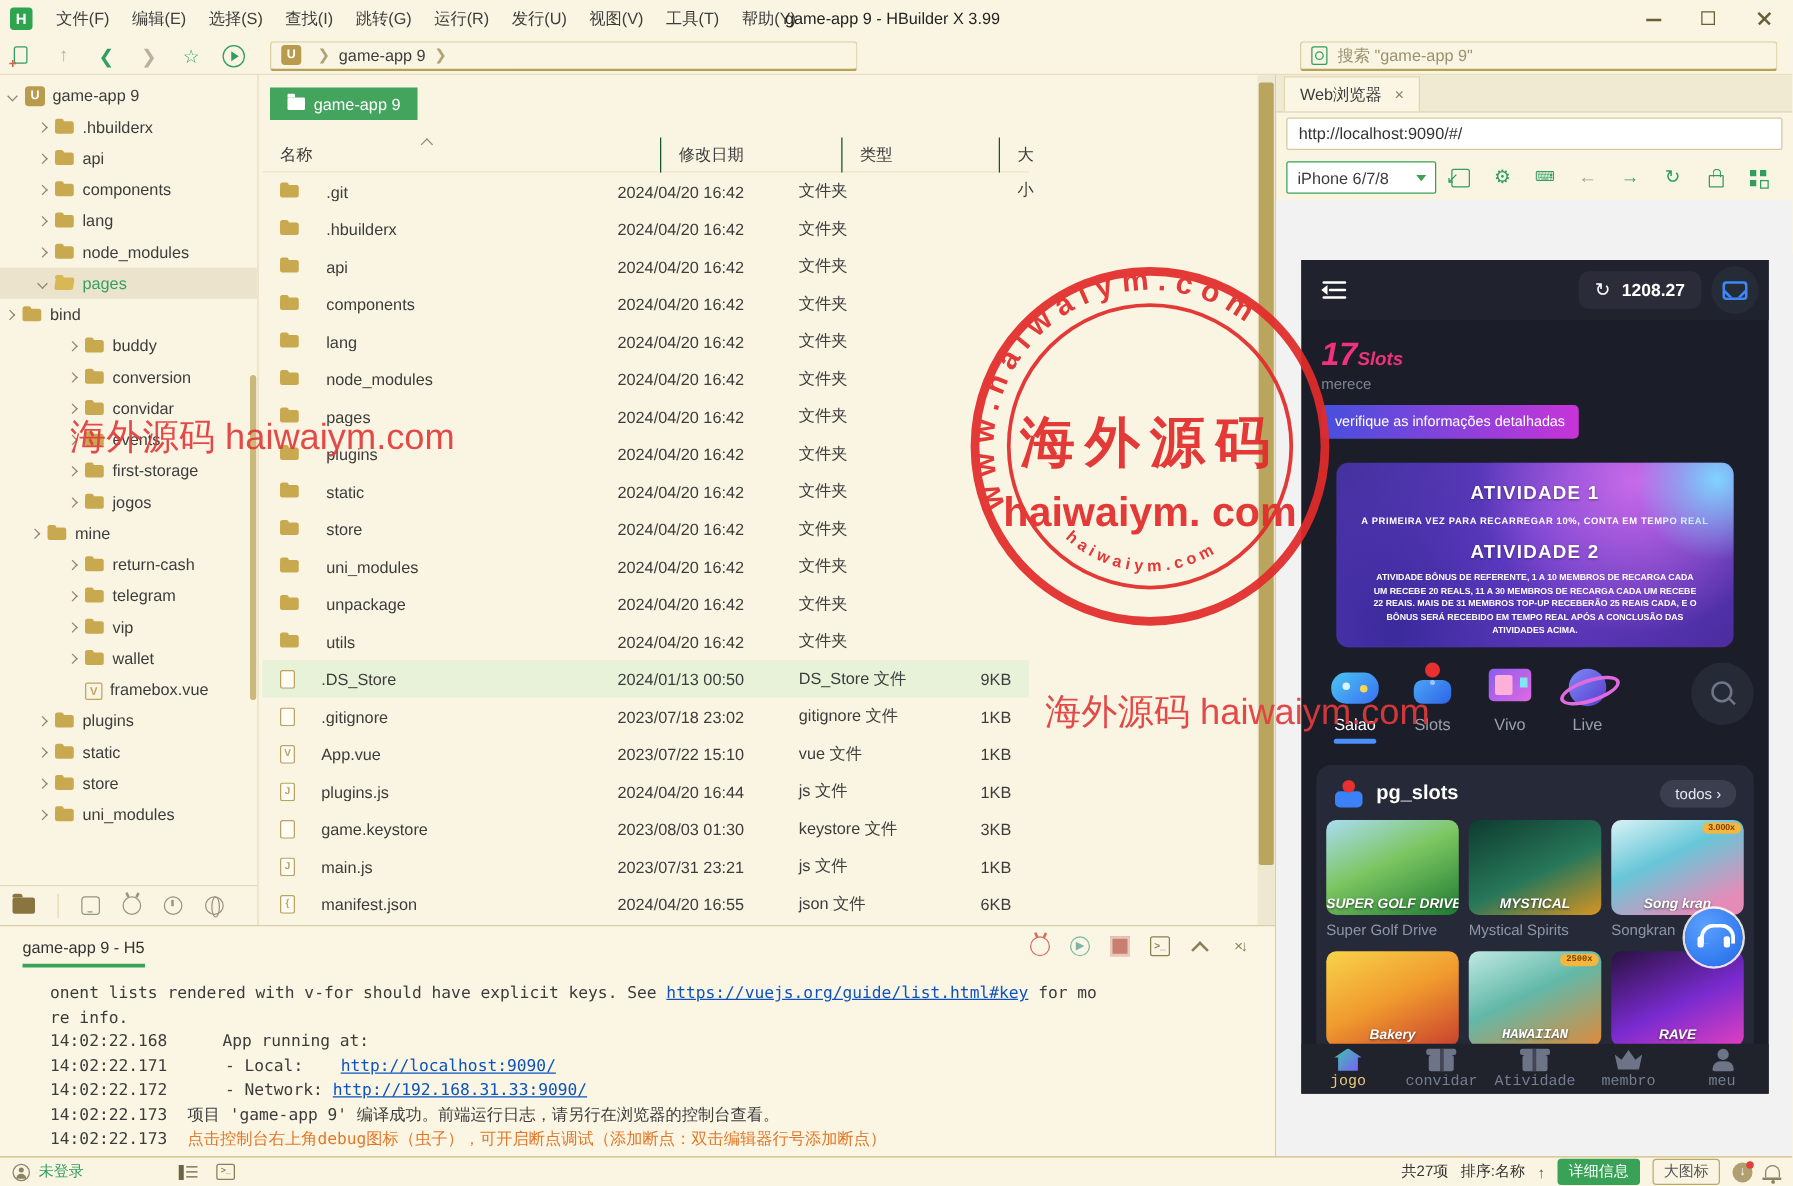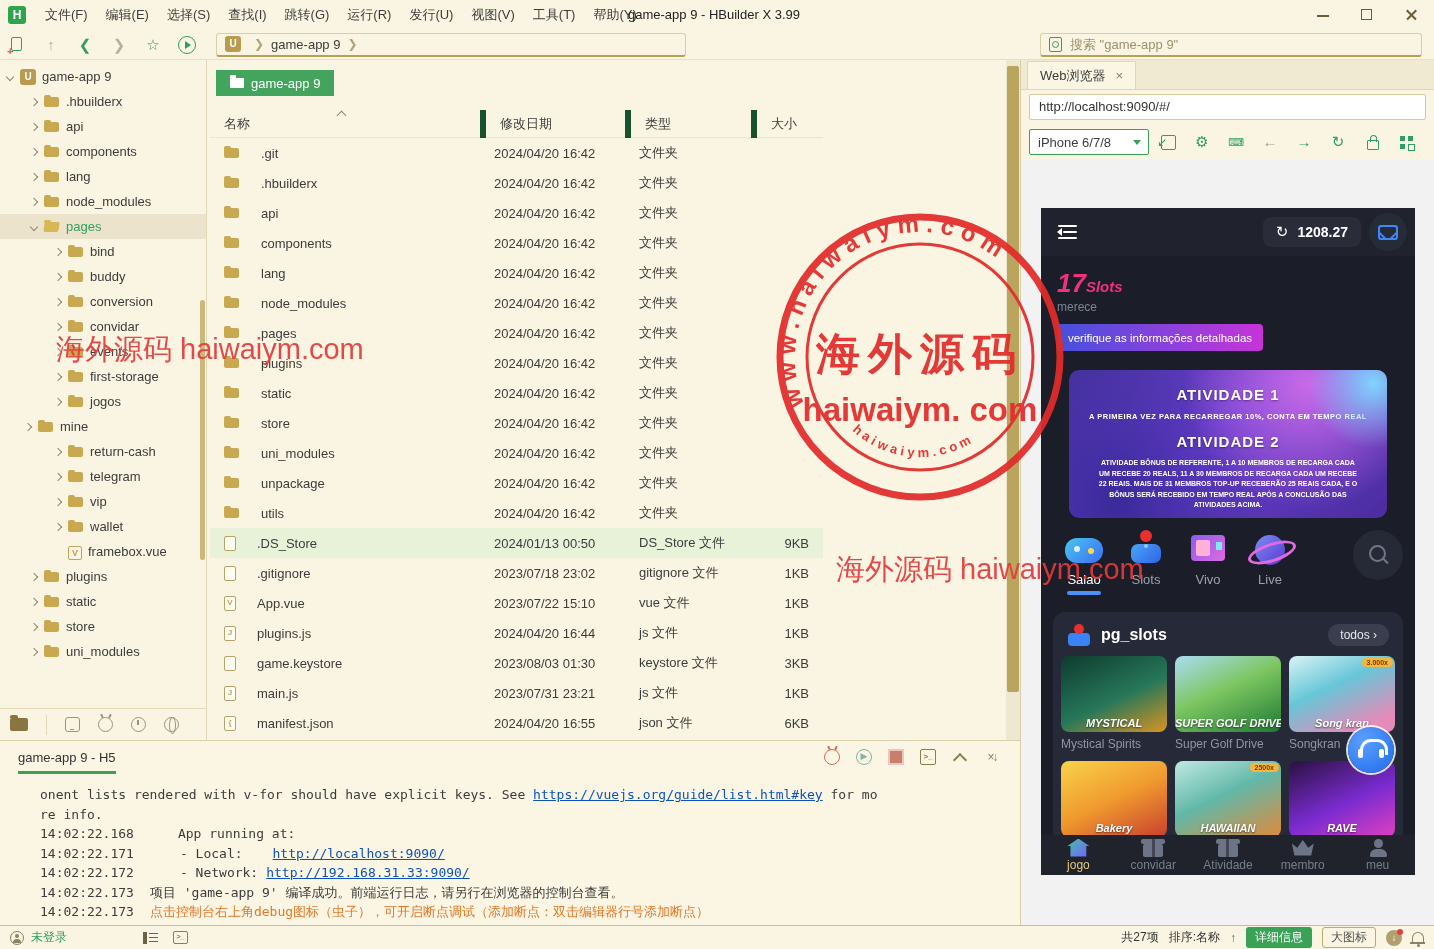--- a/index.html
+++ b/index.html
@@ -75,21 +75,21 @@
   .st-ic.device{border-radius:3px;}
   .st-ic.device::after{content:"";position:absolute;left:4px;bottom:1px;width:4px;height:1.5px;background:#9a9383;}
 
   
   .filepanel{flex:1;position:relative;background:#faf5e2;overflow:hidden;}
   .ftab{position:absolute;left:9px;top:10px;height:26px;background:#43a45e;color:#fff;display:flex;align-items:center;padding:0 14px;gap:7px;}
   .ftab .wfolder{width:14px;height:10px;background:#fff;border-radius:1px;position:relative;}
   .ftab .wfolder::before{content:"";position:absolute;top:-3px;left:0;width:6px;height:3px;background:#fff;border-radius:1px 1px 0 0;}
   .fhead{position:absolute;left:3px;top:50px;width:613px;display:grid;grid-template-columns:270px 145px 126px 72px;height:28px;align-items:center;border-bottom:1px solid #eee4c6;color:#3c3c3c;}
   .fhead .hc{padding-left:14px;height:28px;line-height:28px;position:relative;}
-  .fhead .hc+.hc{border-left:6px solid #14532d;}
+  .fhead .hc+.hc{border-left:1px solid #14532d;margin-left:48px;}
   .sortcaret{position:absolute;left:128px;top:2px;width:7px;height:7px;border-left:1.5px solid #8f866a;border-top:1.5px solid #8f866a;transform:rotate(45deg);}
   .frows{position:absolute;left:3px;top:78px;width:613px;}
   .frow{display:grid;grid-template-columns:270px 145px 126px 72px;height:30px;align-items:center;}
   .frow.sel{background:#e7f2d9;}
   .fc-name{display:flex;align-items:center;padding-left:14px;gap:21px;overflow:hidden;white-space:nowrap;}
   .fc{padding-left:14px;white-space:nowrap;}
   .fc-size{text-align:right;padding-right:14px;}
   .ficon{flex:none;width:16px;height:16px;position:relative;}
   .ficon.folder::before{content:"";position:absolute;left:0;top:1px;width:7px;height:3px;background:#c9a94f;border-radius:2px 2px 0 0;}
   .ficon.folder::after{content:"";position:absolute;left:0;top:3px;width:15px;height:10px;background:#c9a94f;border-radius:2px;}
@@ -195,21 +195,21 @@
   .slot-ic::after{content:"";position:absolute;left:7px;top:0;width:10px;height:10px;border-radius:50%;background:#e83030;}
   .panel-title{color:#fff;font-weight:bold;font-size:16px;}
   .todos-pill{margin-left:auto;background:#3a3e4e;color:#e5e8f0;font-size:12px;padding:4px 12px;border-radius:13px;}
   .cardgrid{display:grid;grid-template-columns:repeat(3,106px);gap:10px 8px;}
   .card{width:106px;}
   .card-art{width:106px;height:76px;border-radius:8px;position:relative;overflow:hidden;}
   .card-badge{position:absolute;right:2px;top:2px;background:#f4b63d;color:#7a3c00;font-size:7px;font-weight:bold;padding:1px 5px;border-radius:6px;}
   .card-badge:empty{display:none;}
   .card-arttext{position:absolute;left:0;right:0;bottom:3px;text-align:center;color:#fff;font-weight:bold;font-style:italic;font-size:11px;text-shadow:0 1px 2px rgba(0,0,0,.6);white-space:nowrap;overflow:hidden;}
   .card-name{color:#8f95a8;font-size:12px;margin-top:5px;white-space:nowrap;overflow:hidden;}
-  .ph-nav{position:absolute;left:0;right:0;bottom:0;height:40px;background:#20232b;display:flex;align-items:center;}
+  .ph-nav{position:absolute;left:0;right:0;bottom:0;height:40px;background:#20232b;display:flex;align-items:center;font-family:Liberation Mono, monospace;}
   .nav-item{flex:1;text-align:center;}
   .nicon{width:22px;height:18px;margin:0 auto 1px;position:relative;}
   .nicon.home{background:linear-gradient(135deg,#3ec6a8,#7a5cff);clip-path:polygon(50% 0,100% 42%,86% 42%,86% 100%,14% 100%,14% 42%,0 42%);}
   .nicon.gift{background:#6e7487;border-radius:2px;width:20px;height:13px;margin-top:5px;}
   .nicon.gift::before{content:"";position:absolute;left:-2px;top:-5px;width:24px;height:5px;background:#6e7487;border-radius:2px;}
   .nicon.gift::after{content:"";position:absolute;left:8.5px;top:-5px;width:3px;height:18px;background:#20232b;opacity:.55;}
   .nicon.crown{background:#6e7487;clip-path:polygon(0 28%,25% 52%,50% 8%,75% 52%,100% 28%,88% 95%,12% 95%);}
   .nicon.person::before{content:"";position:absolute;left:7px;top:0;width:9px;height:9px;border-radius:50%;background:#6e7487;}
   .nicon.person::after{content:"";position:absolute;left:3px;top:10px;width:17px;height:8px;border-radius:8px 8px 2px 2px;background:#6e7487;}
   .nav-label{font-size:12px;color:#767d90;}
@@ -350,21 +350,21 @@
                 <span class="ticon folder"></span>
                 <span class="tlabel">node_modules</span>
               </div>
 
               <div class="trow sel green" style="padding-left: 26px;">
                 <span class="chev d"></span>
                 <span class="ticon folderopen"></span>
                 <span class="tlabel">pages</span>
               </div>
 
-              <div class="trow" style="padding-left: 50px;">
+              <div class="trow" style="">
                 <span class="chev r"></span>
                 <span class="ticon folder"></span>
                 <span class="tlabel">bind</span>
               </div>
 
               <div class="trow" style="padding-left: 50px;">
                 <span class="chev r"></span>
                 <span class="ticon folder"></span>
                 <span class="tlabel">buddy</span>
               </div>
@@ -800,53 +800,53 @@
 
           <div class="ph-panel">
             <div class="panel-head">
               <span class="slot-ic"></span>
               <span class="panel-title">pg_slots</span>
               <span class="todos-pill"><span>todos</span> <span>›</span></span>
             </div>
             <div class="cardgrid">
 
                 <div class="card">
+                  <div class="card-art" style="background: linear-gradient(155deg, rgb(170, 220, 242) 0%, rgb(124, 198, 97) 45%, rgb(31, 122, 51) 100%);">
+
+                    <span class="card-arttext">SUPER GOLF DRIVE</span>
+                  </div>
+                  <div class="card-name">Super Golf Drive</div>
+                </div>
+
+                <div class="card">
                   <div class="card-art" style="background: linear-gradient(155deg, rgb(14, 59, 46) 0%, rgb(39, 119, 90) 55%, rgb(216, 148, 34) 100%);">
 
                     <span class="card-arttext">MYSTICAL</span>
                   </div>
                   <div class="card-name">Mystical Spirits</div>
-                </div>
-
-                <div class="card">
-                  <div class="card-art" style="background: linear-gradient(155deg, rgb(170, 220, 242) 0%, rgb(124, 198, 97) 45%, rgb(31, 122, 51) 100%);">
-
-                    <span class="card-arttext">SUPER GOLF DRIVE</span>
-                  </div>
-                  <div class="card-name">Super Golf Drive</div>
                 </div>
 
                 <div class="card">
                   <div class="card-art" style="background: linear-gradient(155deg, rgb(217, 243, 245) 0%, rgb(103, 198, 216) 40%, rgb(229, 139, 184) 85%);">
                     <span class="card-badge">3.000x</span>
                     <span class="card-arttext">Song kran</span>
                   </div>
                   <div class="card-name">Songkran</div>
                 </div>
 
                 <div class="card">
                   <div class="card-art" style="background: linear-gradient(155deg, rgb(248, 211, 74) 0%, rgb(240, 154, 46) 50%, rgb(201, 64, 46) 100%);">
 
                     <span class="card-arttext">Bakery</span>
                   </div>
                   <div class="card-name"></div>
                 </div>
 
                 <div class="card">
-                  <div class="card-art" style="background: linear-gradient(155deg, rgb(191, 233, 226) 0%, rgb(98, 184, 168) 45%, rgb(224, 138, 58) 100%);">
+                  <div class="card-art" style="background: linear-gradient(155deg, rgb(191, 233, 226) 0%, rgb(98, 184, 168) 45%, rgb(224, 138, 58) 100%); font-family: Liberation Mono, monospace;">
                     <span class="card-badge">2500x</span>
                     <span class="card-arttext">HAWAIIAN</span>
                   </div>
                   <div class="card-name"></div>
                 </div>
 
                 <div class="card">
                   <div class="card-art" style="background: linear-gradient(155deg, rgb(42, 17, 64) 0%, rgb(122, 43, 208) 55%, rgb(224, 64, 192) 100%);">
 
                     <span class="card-arttext">RAVE</span>

